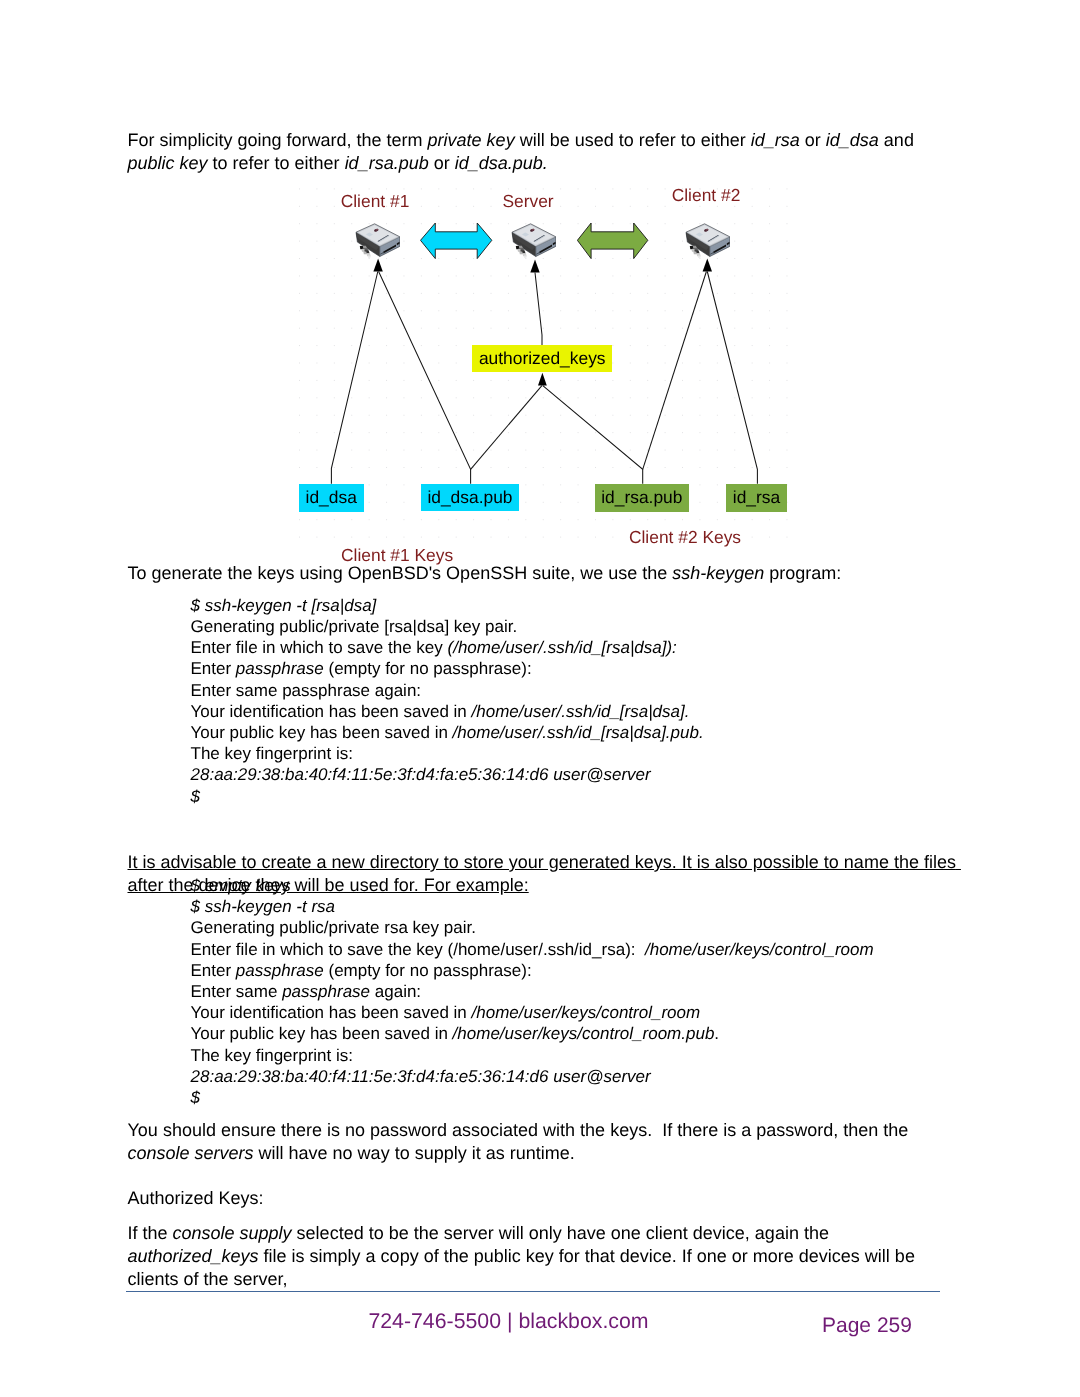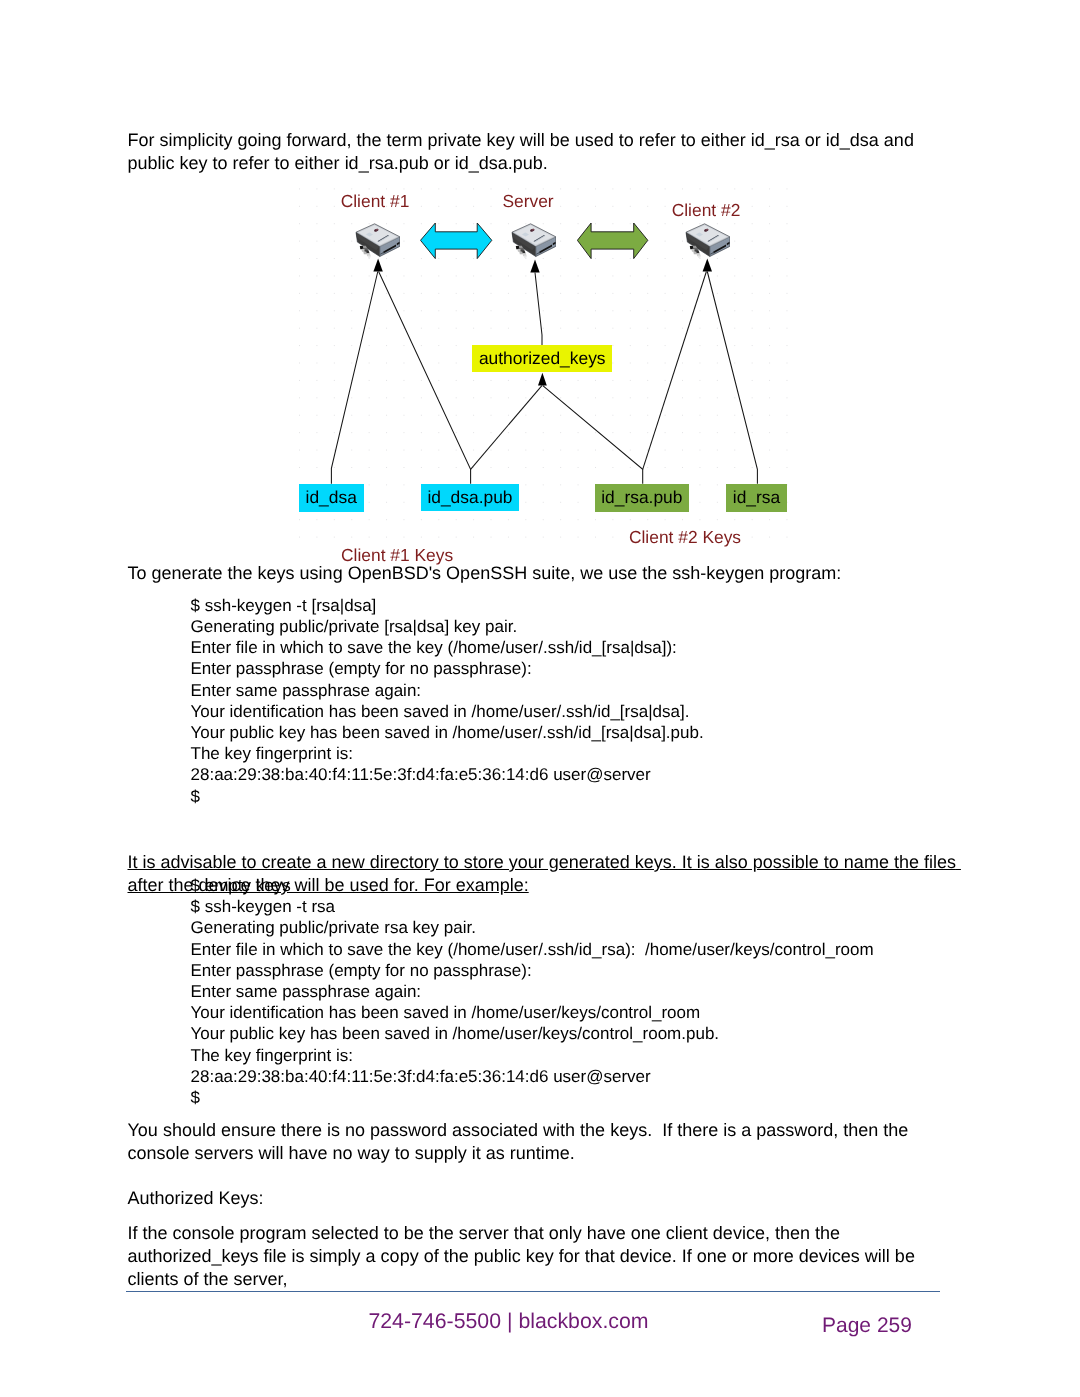--- a/index.html
+++ b/index.html
@@ -4,21 +4,21 @@
 <style>
   html,body{margin:0;padding:0;background:#ffffff;}
   body{width:1080px;height:1397px;position:relative;overflow:hidden;
        font-family:"Liberation Sans", sans-serif; color:#000000;
        -webkit-font-smoothing:antialiased;
        text-rendering:geometricPrecision;}
   .page{position:absolute;left:0;top:0;width:1080px;height:1397px;background:#fff;}
 
   .para{position:absolute;margin:0;font-size:18px;line-height:22.9px;
         width:831px;left:127.5px;white-space:pre-wrap;}
-  .i{}
+  .i{font-style:italic;}
   .b{font-weight:normal;}
 
   .cblock{position:absolute;left:190.5px;font-size:17px;line-height:21.2px;}
   .cblock > div{white-space:pre;height:21.2px;}
 
   
   .diagram{position:absolute;left:252px;top:182px;width:626px;height:376px;}
   .grid{position:absolute;left:0;top:0;width:626px;height:376px;}
   .dsvg{position:absolute;left:0;top:0;}
   .dev{position:absolute;}
@@ -692,21 +692,21 @@
 
     <svg class="arw" style="left:168px;top:40px;" width="73" height="38" viewBox="0 0 73 38">
       <polygon points="0.5,18.3 15.3,1.0 15.3,9.8 57.2,9.8 57.2,1.0 71.8,18.3 57.2,36.6 57.2,27.1 15.3,27.1 15.3,36.6" stroke="#161616" stroke-width="0.9" stroke-linejoin="miter" fill="#00d8fc"></polygon>
     </svg>
     <svg class="arw" style="left:325px;top:40px;" width="72" height="38" viewBox="0 0 72 38">
       <polygon points="0.4,18.3 14.1,1.0 14.1,9.8 56.7,9.8 56.7,1.0 70.8,18.3 56.7,36.6 56.7,27.1 14.1,27.1 14.1,36.6" stroke="#161616" stroke-width="0.9" stroke-linejoin="miter" fill="#7cab42"></polygon>
     </svg>
 
     <div class="dlabel" style="left:38px;top:10.7px;width:170px;text-align:center;">Client #1</div>
     <div class="dlabel" style="left:191px;top:10.7px;width:170px;text-align:center;">Server</div>
-    <div class="dlabel" style="left:369px;top:20px;width:170px;text-align:center;">Client #2</div>
+    <div class="dlabel" style="left:369px;top:5px;width:170px;text-align:center;">Client #2</div>
     <div class="dlabel" style="left:60.1px;top:365px;width:170px;text-align:center;">Client #1 Keys</div>
     <div class="dlabel" style="left:348px;top:346.5px;width:170px;text-align:center;">Client #2 Keys</div>
 
     <div class="kbox" style="left: 220.1px; top: 163.2px; width: 140.3px; height: 26.7px; background-color: rgb(233, 244, 0);">authorized_keys</div>
     <div class="kbox" style="left: 46.5px; top: 301.6px; width: 65.4px; height: 28.5px; background-color: rgb(0, 216, 252);">id_dsa</div>
     <div class="kbox" style="left: 168.8px; top: 301.9px; width: 98.3px; height: 27.4px; background-color: rgb(0, 216, 252);">id_dsa.pub</div>
     <div class="kbox" style="left: 343.1px; top: 301.5px; width: 93.5px; height: 28.2px; background-color: rgb(124, 171, 66);">id_rsa.pub</div>
     <div class="kbox" style="left: 474.1px; top: 301.6px; width: 60.8px; height: 28.5px; background-color: rgb(124, 171, 66);">id_rsa</div>
   </div>
 
@@ -780,19 +780,19 @@
     <div><span>Your public key has been saved in </span><span class="i">/home/user/keys/control_room.pub</span><span>.</span></div>
     <div><span>The key fingerprint is:</span></div>
     <div><span class="i">28:aa:29:38:ba:40:f4:11:5e:3f:d4:fa:e5:36:14:d6 user@server</span></div>
     <div><span class="i">$</span></div>
   </div>
 
   <p class="para" id="p4" style="top:1119.2px;"><span>You should ensure there is no password associated with the keys.  If there is a password, then the </span><span class="i">console servers</span><span> will have no way to supply it as runtime.</span></p>
 
   <p class="para b" id="h1" style="top:1186.9px;"><span>Authorized Keys:</span></p>
 
-  <p class="para" id="p5" style="top:1222px;"><span>If the </span><span class="i">console program</span><span> selected to be the server that only have one client device, then the </span><span class="i">authorized_keys</span><span> file is simply a copy of the public key for that device. If one or more devices will be clients of the server,</span></p>
+  <p class="para" id="p5" style="top:1222px;"><span>If the </span><span class="i">console supply</span><span> selected to be the server will only have one client device, again the </span><span class="i">authorized_keys</span><span> file is simply a copy of the public key for that device. If one or more devices will be clients of the server,</span></p>
 
   <div class="rule"></div>
   <div class="ftext" id="footer-contact">724-746-5500 | blackbox.com</div>
   <div class="ftext" id="footer-page">Page 259</div>
 
 </div>
 
 </body></html>

